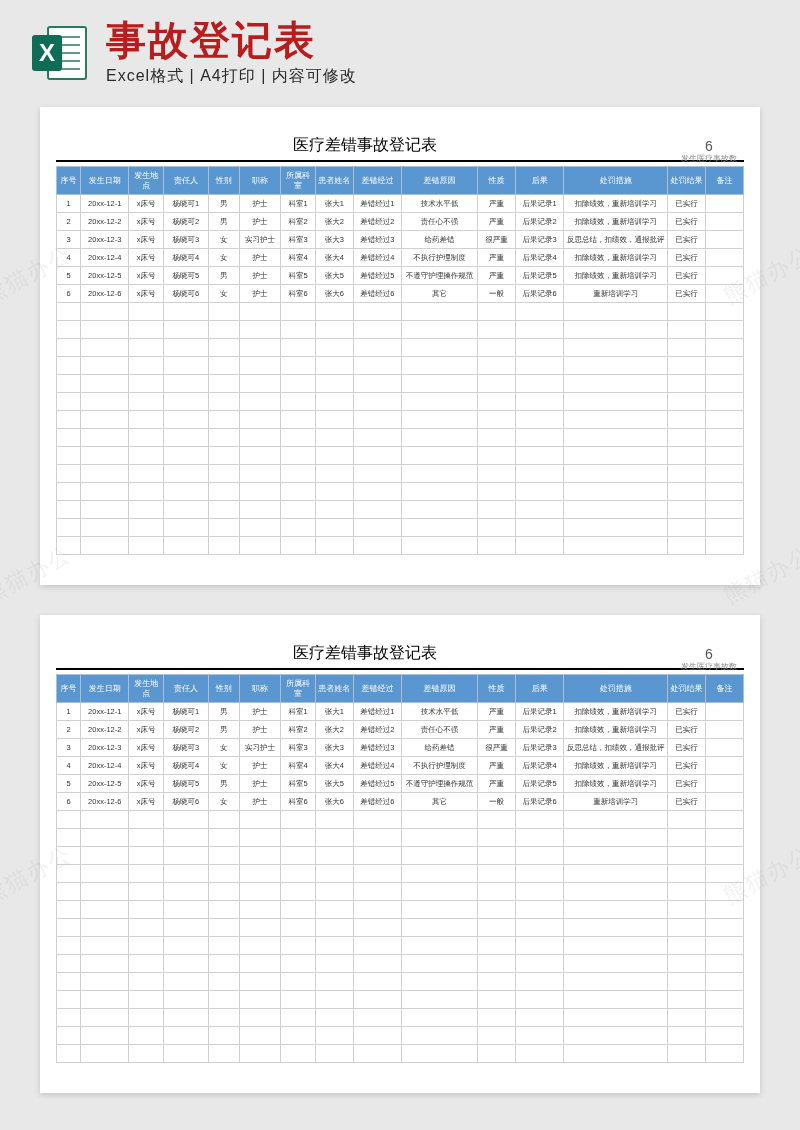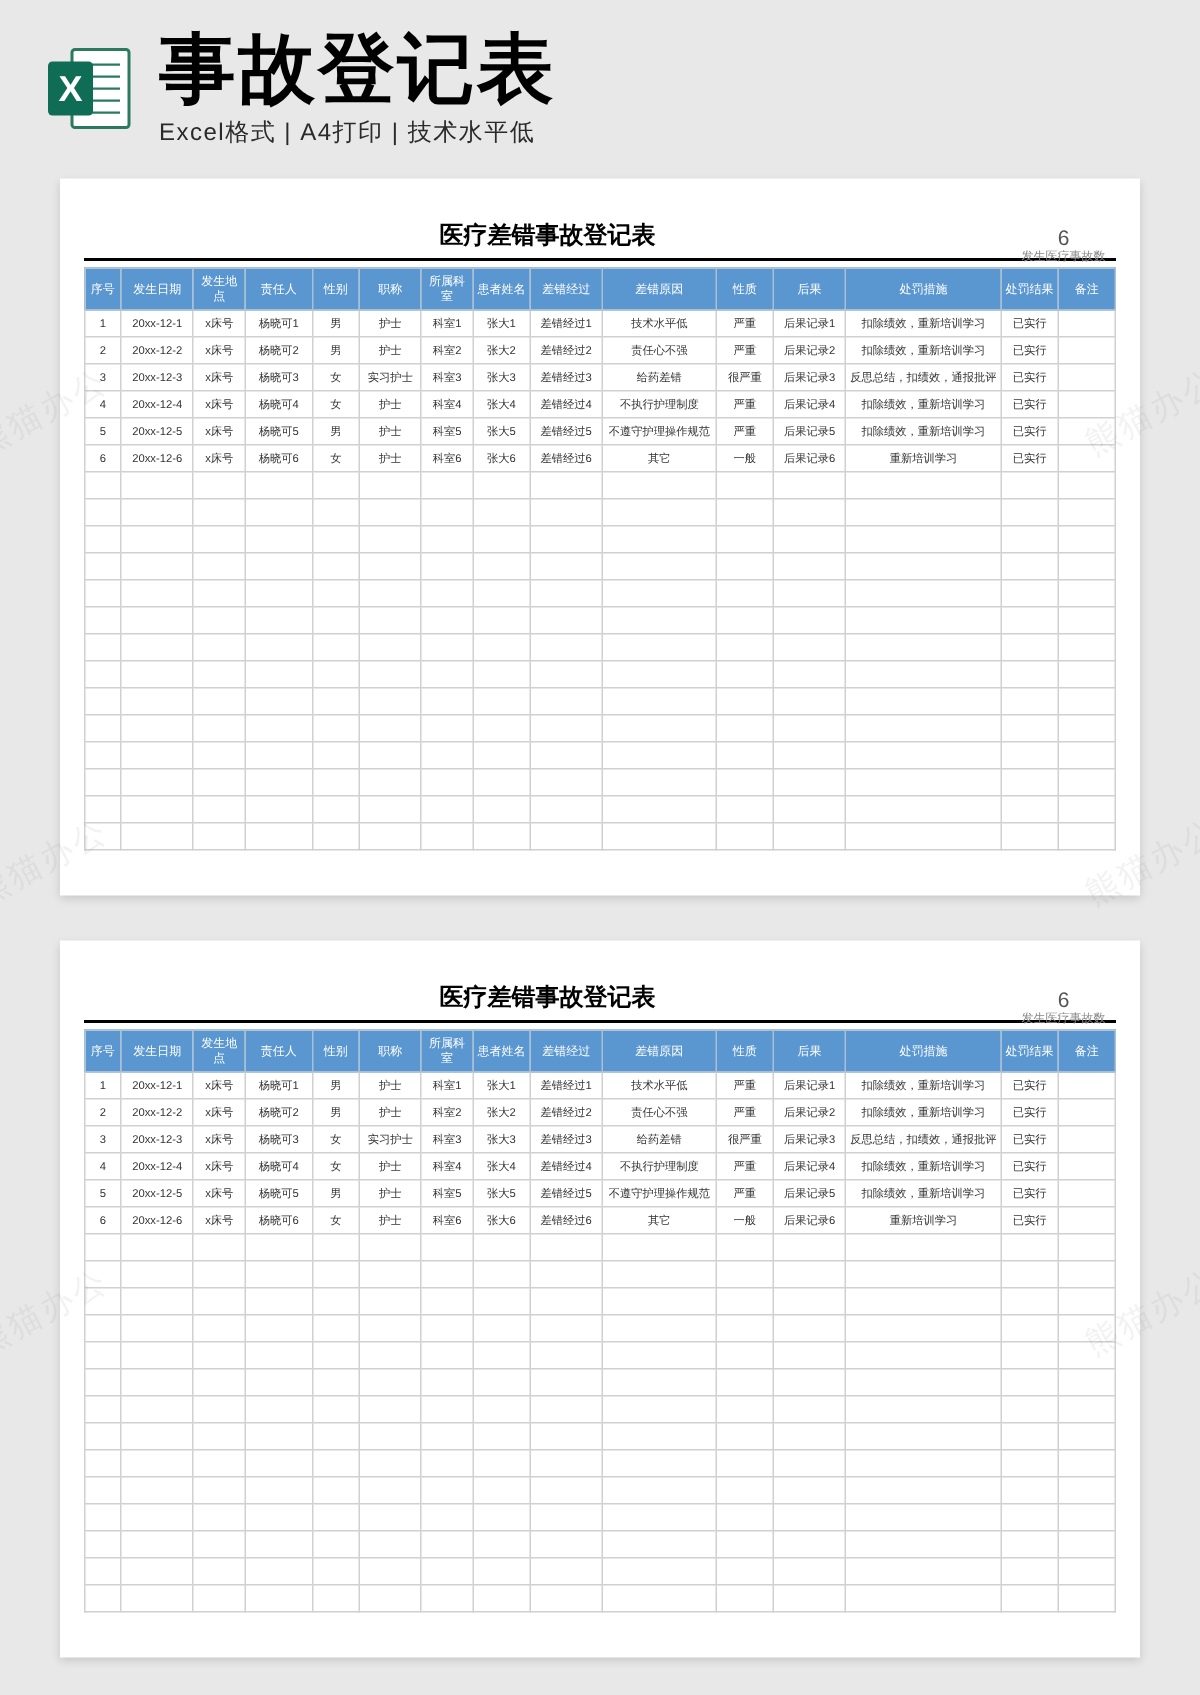--- a/index.html
+++ b/index.html
@@ -19,23 +19,23 @@
   }
   .excel-icon {
     width: 60px;
     height: 60px;
     position: relative;
     flex-shrink: 0;
   }
   .excel-icon svg { width: 100%; height: 100%; }
   .header-text { display: flex; flex-direction: column; justify-content: center; }
   .main-title {
-    font-size: 51px;
+    font-size: 40px;
     font-weight: 800;
-    color: #000000;
+    color: #b91c1c;
     letter-spacing: 2px;
     line-height: 1.1;
   }
   .sub-title {
     font-size: 16px;
     color: #2a2a2a;
     letter-spacing: 1px;
     margin-top: 4px;
   }
   .pages-wrap {
@@ -54,21 +54,21 @@
     display: flex;
     align-items: flex-end;
     border-bottom: 2px solid #000;
     padding-bottom: 4px;
     margin-bottom: 4px;
   }
   .sheet-title {
     flex: 1;
     text-align: center;
     font-size: 16px;
-    font-weight: 700;
+    font-weight: 400;
     color: #000;
   }
   .count-block {
     text-align: center;
     width: 70px;
     font-size: 8px;
     color: #888;
     position: relative;
     top: 8px;
   }
@@ -143,21 +143,21 @@
       <line x1="24" y1="22" x2="50" y2="22" stroke="#2a7a5e" stroke-width="1.5"></line>
       <line x1="24" y1="30" x2="50" y2="30" stroke="#2a7a5e" stroke-width="1.5"></line>
       <line x1="24" y1="38" x2="50" y2="38" stroke="#2a7a5e" stroke-width="1.5"></line>
       <line x1="24" y1="46" x2="50" y2="46" stroke="#2a7a5e" stroke-width="1.5"></line>
       <rect x="2" y="12" width="30" height="36" rx="3" fill="#0f6d56"></rect>
       <text x="17" y="38" text-anchor="middle" font-size="24" font-weight="800" fill="#fff">X</text>
     </svg>
   </div>
   <div class="header-text">
     <div class="main-title">事故登记表</div>
-    <div class="sub-title">Excel格式 | A4打印 | 技术水平低</div>
+    <div class="sub-title">Excel格式 | A4打印 | 内容可修改</div>
   </div>
 </div>
 
 <div class="pages-wrap">
   <div class="page" id="page-template">
     <div class="sheet-title-row">
       <div class="sheet-title">医疗差错事故登记表</div>
       <div class="count-block">
         <div class="count-num">6</div>
         <div>发生医疗事故数</div>

